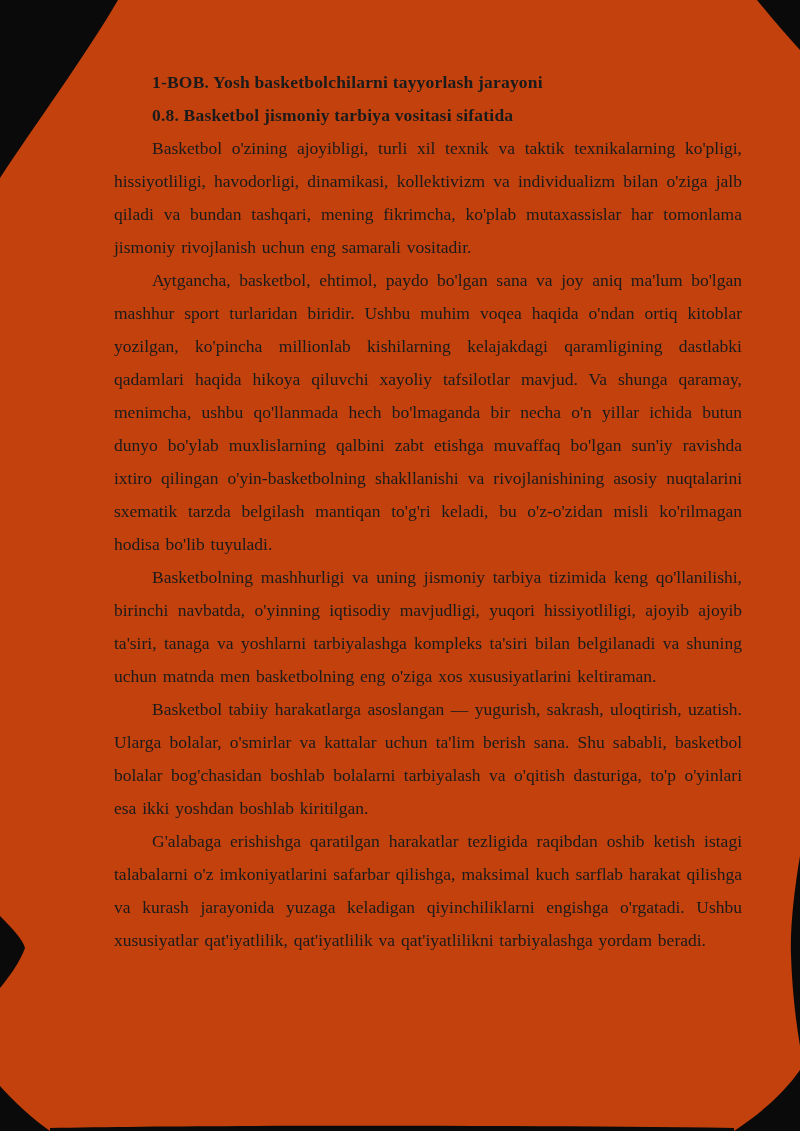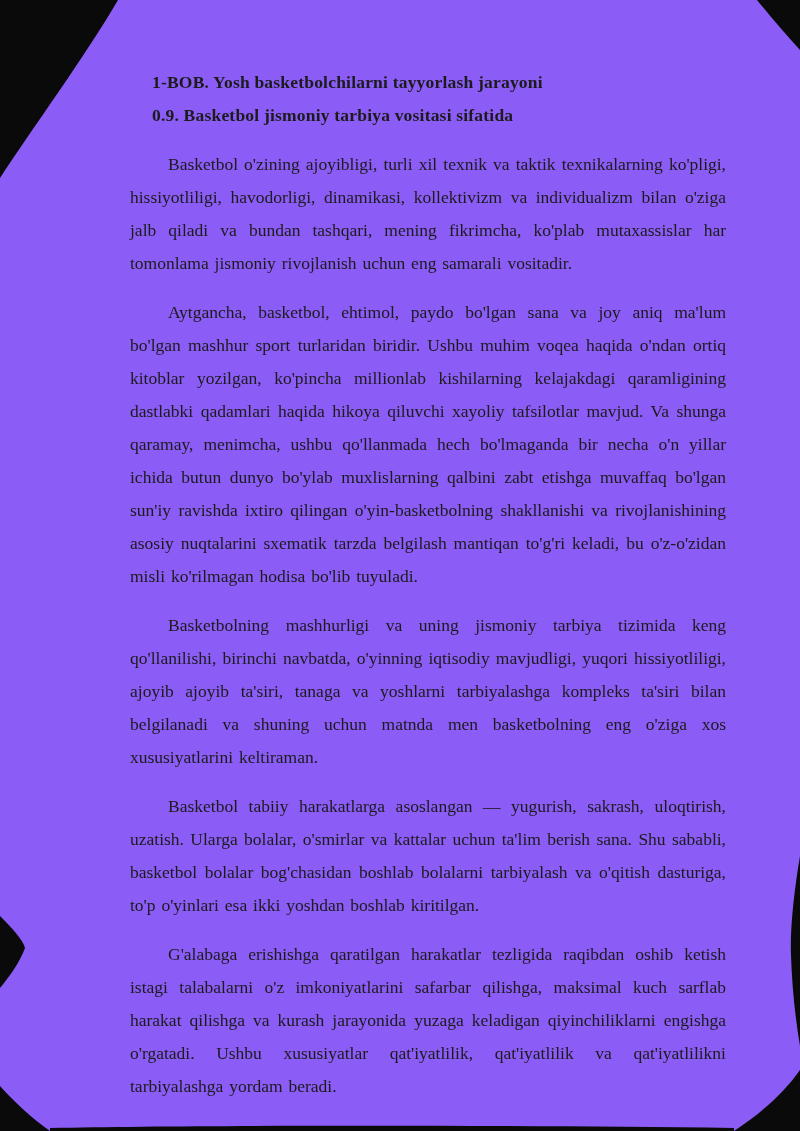--- a/index.html
+++ b/index.html
@@ -4,21 +4,21 @@
 <style>
   html, body {
     margin: 0;
     padding: 0;
     background: #ffffff;
   }
   .scan-page {
     position: relative;
     width: 800px;
     height: 1131px;
-    background: #8b5cf6;
+    background: #c2410c;
     overflow: hidden;
     font-family: "Liberation Serif", "DejaVu Serif", serif;
   }
   .artifacts {
     position: absolute;
     left: 0;
     top: 0;
     width: 800px;
     height: 1131px;
     pointer-events: none;
@@ -35,21 +35,21 @@
   .text-block h1,
   .text-block h2 {
     font-size: 17.5px;
     line-height: 33px;
     font-weight: bold;
     margin: 0;
     text-indent: 38px;
     letter-spacing: 0.2px;
   }
   .text-block p {
-    margin: 16px;
+    margin: 0;
     text-align: justify;
     text-indent: 38px;
     word-spacing: 1.5px;
   }
 </style>
 </head>
 <body>
 
 <div class="scan-page">
 
@@ -58,21 +58,21 @@
     <path d="M757,0 L800,0 L800,50 C786,35 770,16 757,0 Z" fill="#0a0a0a"></path>
     <path d="M0,916 C12,928 23,940 25,948 C20,962 9,977 0,988 Z" fill="#0a0a0a"></path>
     <path d="M800,856 C794,892 790,928 791,955 C792,986 795,1016 800,1046 Z" fill="#0a0a0a"></path>
     <path d="M0,1086 C14,1102 33,1119 50,1131 L0,1131 Z" fill="#0a0a0a"></path>
     <path d="M800,1070 C784,1093 760,1114 734,1131 L800,1131 Z" fill="#0a0a0a"></path>
     <path d="M50,1131 L734,1131 L734,1128 C500,1125 200,1125 50,1128 Z" fill="#0a0a0a"></path>
   </svg>
 
   <div class="text-block">
     <h1>1-BOB. Yosh basketbolchilarni tayyorlash jarayoni</h1>
-    <h2>0.9. Basketbol jismoniy tarbiya vositasi sifatida</h2>
+    <h2>0.8. Basketbol jismoniy tarbiya vositasi sifatida</h2>
     <p>Basketbol o'zining ajoyibligi, turli xil texnik va taktik texnikalarning ko'pligi, hissiyotliligi, havodorligi, dinamikasi, kollektivizm va individualizm bilan o'ziga jalb qiladi va bundan tashqari, mening fikrimcha, ko'plab mutaxassislar har tomonlama jismoniy rivojlanish uchun eng samarali vositadir.</p>
     <p>Aytgancha, basketbol, ehtimol, paydo bo'lgan sana va joy aniq ma'lum bo'lgan mashhur sport turlaridan biridir. Ushbu muhim voqea haqida o'ndan ortiq kitoblar yozilgan, ko'pincha millionlab kishilarning kelajakdagi qaramligining dastlabki qadamlari haqida hikoya qiluvchi xayoliy tafsilotlar mavjud. Va shunga qaramay, menimcha, ushbu qo'llanmada hech bo'lmaganda bir necha o'n yillar ichida butun dunyo bo'ylab muxlislarning qalbini zabt etishga muvaffaq bo'lgan sun'iy ravishda ixtiro qilingan o'yin-basketbolning shakllanishi va rivojlanishining asosiy nuqtalarini sxematik tarzda belgilash mantiqan to'g'ri keladi, bu o'z-o'zidan misli ko'rilmagan hodisa bo'lib tuyuladi.</p>
     <p>Basketbolning mashhurligi va uning jismoniy tarbiya tizimida keng qo'llanilishi, birinchi navbatda, o'yinning iqtisodiy mavjudligi, yuqori hissiyotliligi, ajoyib ajoyib ta'siri, tanaga va yoshlarni tarbiyalashga kompleks ta'siri bilan belgilanadi va shuning uchun matnda men basketbolning eng o'ziga xos xususiyatlarini keltiraman.</p>
     <p>Basketbol tabiiy harakatlarga asoslangan — yugurish, sakrash, uloqtirish, uzatish. Ularga bolalar, o'smirlar va kattalar uchun ta'lim berish sana. Shu sababli, basketbol bolalar bog'chasidan boshlab bolalarni tarbiyalash va o'qitish dasturiga, to'p o'yinlari esa ikki yoshdan boshlab kiritilgan.</p>
     <p>G'alabaga erishishga qaratilgan harakatlar tezligida raqibdan oshib ketish istagi talabalarni o'z imkoniyatlarini safarbar qilishga, maksimal kuch sarflab harakat qilishga va kurash jarayonida yuzaga keladigan qiyinchiliklarni engishga o'rgatadi. Ushbu xususiyatlar qat'iyatlilik, qat'iyatlilik va qat'iyatlilikni tarbiyalashga yordam beradi.</p>
   </div>
 
 </div>
 
 </body></html>

